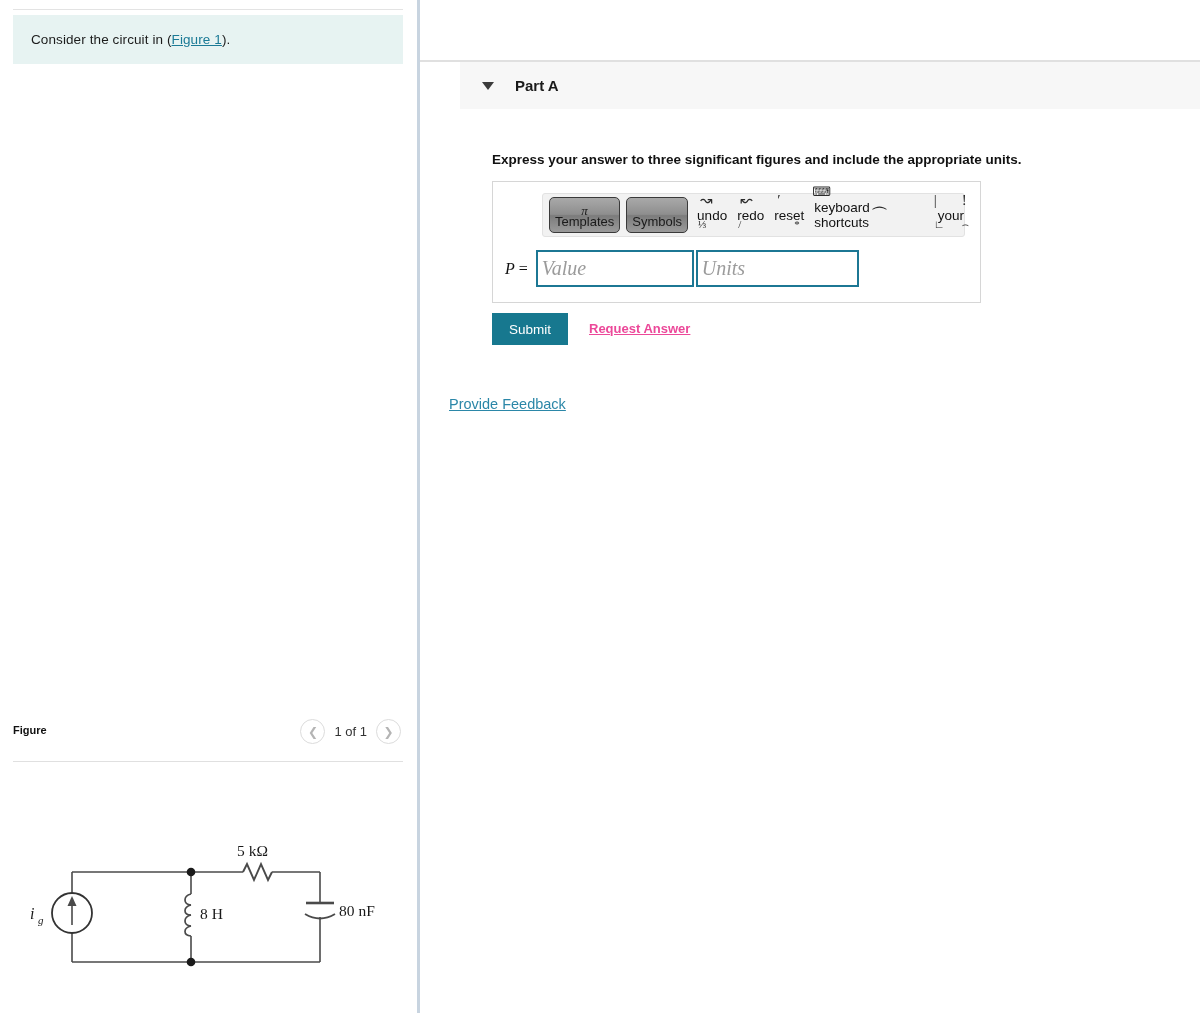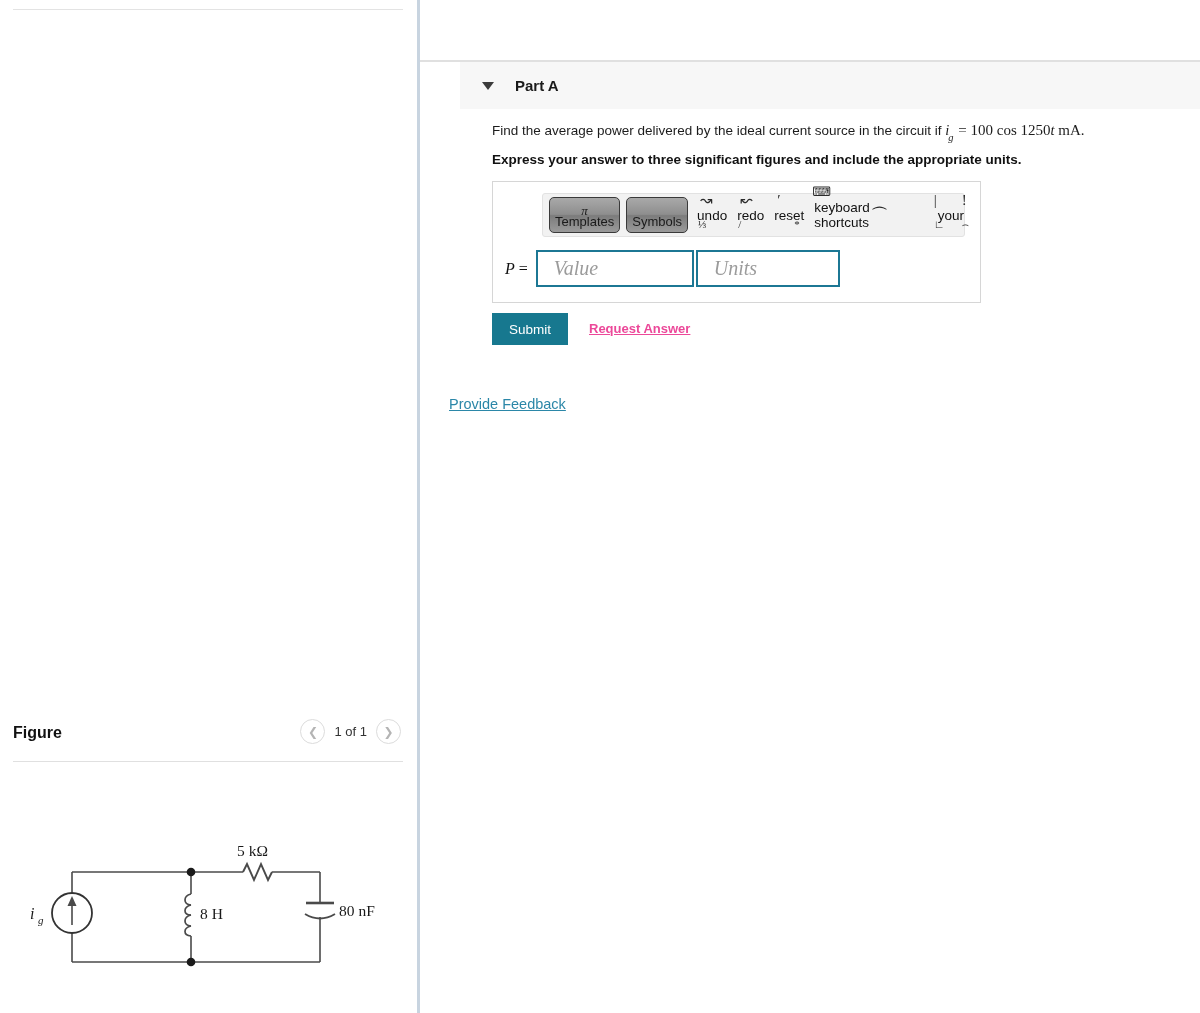--- a/index.html
+++ b/index.html
@@ -37,21 +37,21 @@
     font-size: 13.5px; color: #1c1c1c; letter-spacing: .1px;
   }
   .prompt-link { color: #1b7a96; }
 
   .figure-header {
     position: absolute; left: 13px; top: 714px;
     width: 390px; height: 46px;
   }
   .figure-title {
     position: absolute; left: 0; top: 10px;
-    font-size: 16px; font-weight: bold; color: #111;
+    font-size: 11px; font-weight: bold; color: #111;
   }
   .fig-pager {
     position: absolute; right: 2px; top: 5px;
     display: flex; align-items: center; gap: 9px;
   }
   .pager-btn {
     width: 25px; height: 25px; border-radius: 50%;
     border: 1px solid #dcdcdc; background: #fff;
     display: flex; align-items: center; justify-content: center;
     color: #b4b4b4; font-size: 12px; line-height: 1;
@@ -139,26 +139,26 @@
     position: absolute; left: 12px; top: 68px;
     display: flex; align-items: center;
   }
   .plabel {
     font-family: "Liberation Serif", serif; font-size: 16px; color: #111;
     margin-right: 8px;
   }
   .plabel i { font-style: italic; }
   .afield {
     height: 37px; border: 2px solid #1c7794; background: #fff;
-    display: flex; align-items: center; padding-left: 16px;
+    display: flex; align-items: center; padding-left: 4px;
     font-family: "Liberation Serif", serif; font-style: italic;
     font-size: 20px; color: #9b9b9b;
   }
   .afield.value { width: 158px; }
-  .afield.units { width: 144px; margin-left: 2px; }
+  .afield.units { width: 163px; margin-left: 2px; }
 
   .submit-btn {
     position: absolute; left: 72px; top: 313px;
     width: 76px; height: 32px;
     background: #17788f; color: #fff; border: none;
     font-family: "Liberation Sans", sans-serif; font-size: 13.5px;
     display: flex; align-items: center; justify-content: center;
   }
   .request-link {
     position: absolute; left: 169px; top: 321px;
@@ -175,20 +175,23 @@
 </style>
 </head>
 <body>
 
 <div id="root">
 
   <div class="left-pane">
 
     <div class="top-rule"></div>
 
+    <div class="prompt-card">
+      <div class="prompt-text"><span>Consider the circuit in (</span><a class="prompt-link" href="#">Figure 1</a><span>).</span></div>
+    </div>
 
     <div class="figure-header">
       <div class="figure-title">Figure</div>
       <div class="fig-pager">
         <div class="pager-btn">
           <span>❮</span>
         </div>
         <div class="pager-count">1 of 1</div>
         <div class="pager-btn">
           <span>❯</span>
@@ -257,21 +260,20 @@
   <div class="split-divider"></div>
 
   <div class="right-pane">
 
     <div class="parta-rule"></div>
     <div class="parta-header">
       <div class="disclosure-caret"></div>
       <div class="parta-label">Part A</div>
     </div>
 
-    <div class="q-line"><span>Find the average power delivered by the ideal current source in the circuit if </span><span class="mathitalic">i</span><span class="mathsub">g</span><span class="mathroman"> = </span><span class="mathroman">100 cos 1250</span><span class="mathitalic">t</span><span class="mathroman"> mA</span><span class="mathroman">.</span></div>
 
     <div class="q-bold">Express your answer to three significant figures and include the appropriate units.</div>
 
     <div class="answer-box">
 
       <div class="mathbar">
         <div class="tbtn">
           <span class="pi">π</span>
           <span class="tlabel">Templates</span>
         </div>

